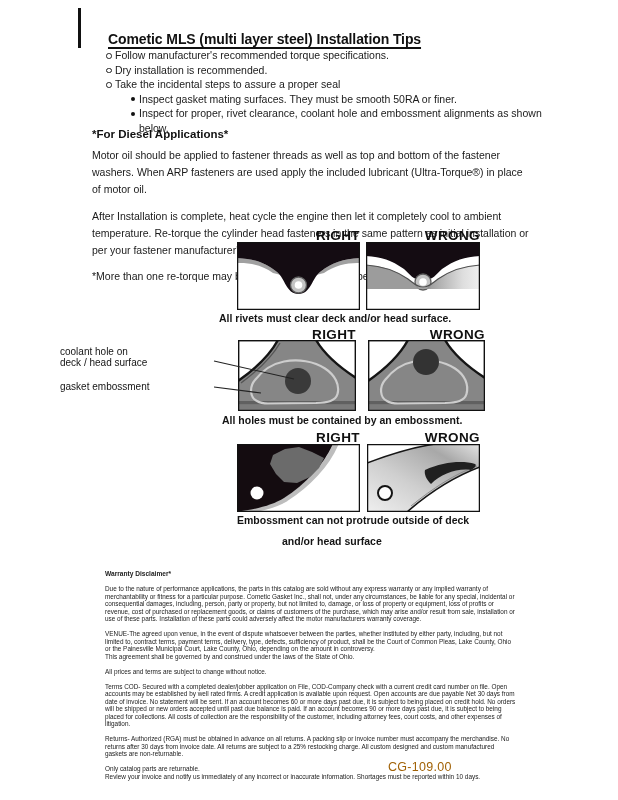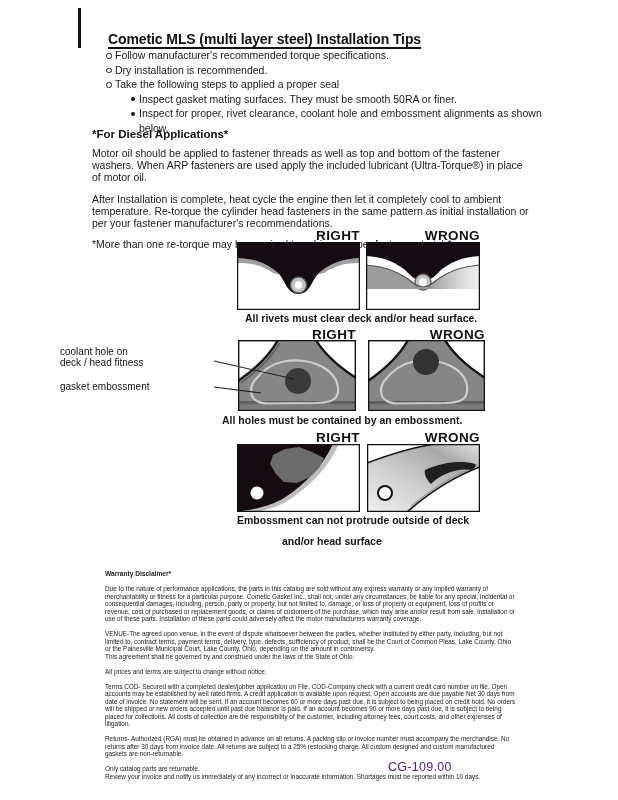--- a/index.html
+++ b/index.html
@@ -21,45 +21,45 @@
     content:"";position:absolute;left:0;top:5px;width:3.5px;height:3.5px;
     border:1px solid #222;border-radius:50%;
   }
   .tips li.lvl2{padding-left:33px;}
   .tips li.lvl2::before{
     content:"";position:absolute;left:25px;top:5.5px;width:4px;height:4px;
     background:#111;border-radius:50%;
   }
   .diesel{left:92px;top:128px;width:438px;}
   .diesel h2{margin:0 0 7px 0;font-size:11.5px;font-weight:700;color:#111;}
-  .diesel p{margin:0 0 9.5px 0;font-size:10.5px;line-height:12px;}
+  .diesel p{margin:0 0 9.5px 0;font-size:10.5px;line-height:17px;}
   .fig-label{font-size:13.5px;font-weight:700;letter-spacing:0.4px;color:#101010;text-align:right;}
   .fig-caption{font-size:10.5px;font-weight:600;color:#141414;white-space:nowrap;}
   .fig-box{display:block;}
   .callout{font-size:10px;line-height:11px;color:#141414;}
   .overlay{left:0;top:0;width:618px;height:800px;pointer-events:none;}
   .legal{left:105px;top:570px;width:411px;font-size:6.4px;line-height:7.5px;color:#222;}
   .legal h3{margin:0 0 7.5px 0;font-size:6.6px;line-height:7.5px;font-weight:700;}
   .legal p{margin:0 0 7.5px 0;}
   .legal p.tight{margin-bottom:0;}
-  .footer-code{left:388px;top:760px;font-size:12.5px;letter-spacing:0.3px;color:#4c1d95;}
+  .footer-code{left:388px;top:760px;font-size:12.5px;letter-spacing:0.3px;color:#a16207;}
 </style>
 </head>
 <body>
 
 <div class="page">
 
   <div class="abs title-rule"></div>
 
   <h1 class="abs page-title">Cometic MLS (multi layer steel) Installation Tips</h1>
 
   <ul class="abs tips">
     <li class="lvl1">Follow manufacturer's recommended torque specifications.</li>
     <li class="lvl1">Dry installation is recommended.</li>
-    <li class="lvl1">Take the following steps to applied a proper seal</li>
+    <li class="lvl1">Take the incidental steps to assure a proper seal</li>
     <li class="lvl2">Inspect gasket mating surfaces.  They must be smooth 50RA or finer.</li>
     <li class="lvl2">Inspect for proper, rivet clearance, coolant hole and embossment alignments as shown below.</li>
   </ul>
 
   <section class="abs diesel">
     <h2>*For Diesel Applications*</h2>
     <p>Motor oil should be applied to fastener threads as well as top and bottom of the fastener washers. When ARP fasteners are used apply the included lubricant (Ultra-Torque®) in place of motor oil.</p>
     <p>After Installation is complete, heat cycle the engine then let it completely cool to ambient temperature. Re-torque the cylinder head fasteners in the same pattern as initial installation or per your fastener manufacturer's recommendations.</p>
     <p>*More than one re-torque may be required to achieve proper fastener stretch*</p>
   </section>
@@ -89,28 +89,28 @@
     <rect x="0" y="0" width="114" height="68" fill="#ffffff"></rect>
     <path d="M0,0 H114 V14 C98,15 89,18 76,27 C69,33 68,38 57,38 C46,38 45,33 38,27 C25,18 16,15 0,14 Z" fill="#140c12"></path>
     <path d="M0,23 C17,24 29,28 42,37 C49,42 51,45 57,45 C63,45 65,42 72,37 C85,28 97,24 114,23 V47 H0 Z" fill="url(#deckgrad)"></path>
     <circle cx="57" cy="40" r="8" fill="#c4c4c4" stroke="#5c5c5c" stroke-width="1.3"></circle>
     <circle cx="57" cy="40" r="3.8" fill="#ffffff"></circle>
     <path d="M49,42 C51,44.5 53,45.8 57,45.8 C61,45.8 63,44.5 65,42 L65,47 L49,47 Z" fill="#9c9c9c" opacity="0.8"></path>
     <path d="M0,23 C17,24 29,28 42,37 C49,42 51,45 57,45 C63,45 65,42 72,37 C85,28 97,24 114,23" fill="none" stroke="#4f4f4f" stroke-width="1.2"></path>
     <rect x="0" y="0" width="114" height="68" fill="none" stroke="#111" stroke-width="2.5"></rect>
   </svg>
 
-  <div class="abs fig-caption" style="left:245px;top:312px;">All rivets must clear deck and/or head surface.</div>
+  <div class="abs fig-caption" style="left:219px;top:312px;">All rivets must clear deck and/or head surface.</div>
 
   <div class="abs fig-label" style="left:238px;top:327px;width:118px;">RIGHT</div>
   <div class="abs fig-label" style="left:368px;top:327px;width:117px;">WRONG</div>
 
   <div class="abs callout" style="left:60px;top:346px;width:152px;">
     <div>coolant hole on</div>
-    <div>deck / head fitness</div>
+    <div>deck / head surface</div>
   </div>
   <div class="abs callout" style="left:60px;top:381px;width:152px;">gasket embossment</div>
 
   <svg class="abs fig-box" style="left:238px;top:340px;" width="118" height="71" viewBox="0 0 118 71">
     <rect x="0" y="0" width="118" height="71" fill="#868686"></rect>
     <rect x="0" y="61" width="118" height="3.5" fill="#606060"></rect>
     <rect x="0" y="64.5" width="118" height="6.5" fill="#7b7b7b"></rect>
     <path d="M0,0 L40,0 C33,13 20,27 0,41 Z" fill="#ffffff" stroke="#151515" stroke-width="2.4" stroke-linejoin="round"></path>
     <path d="M118,0 L78,0 C85,12 98,25 118,38 Z" fill="#ffffff" stroke="#151515" stroke-width="2.4" stroke-linejoin="round"></path>
     <path d="M42,3 C35,15 22,29 3,43" fill="none" stroke="#555555" stroke-width="1.4"></path>

